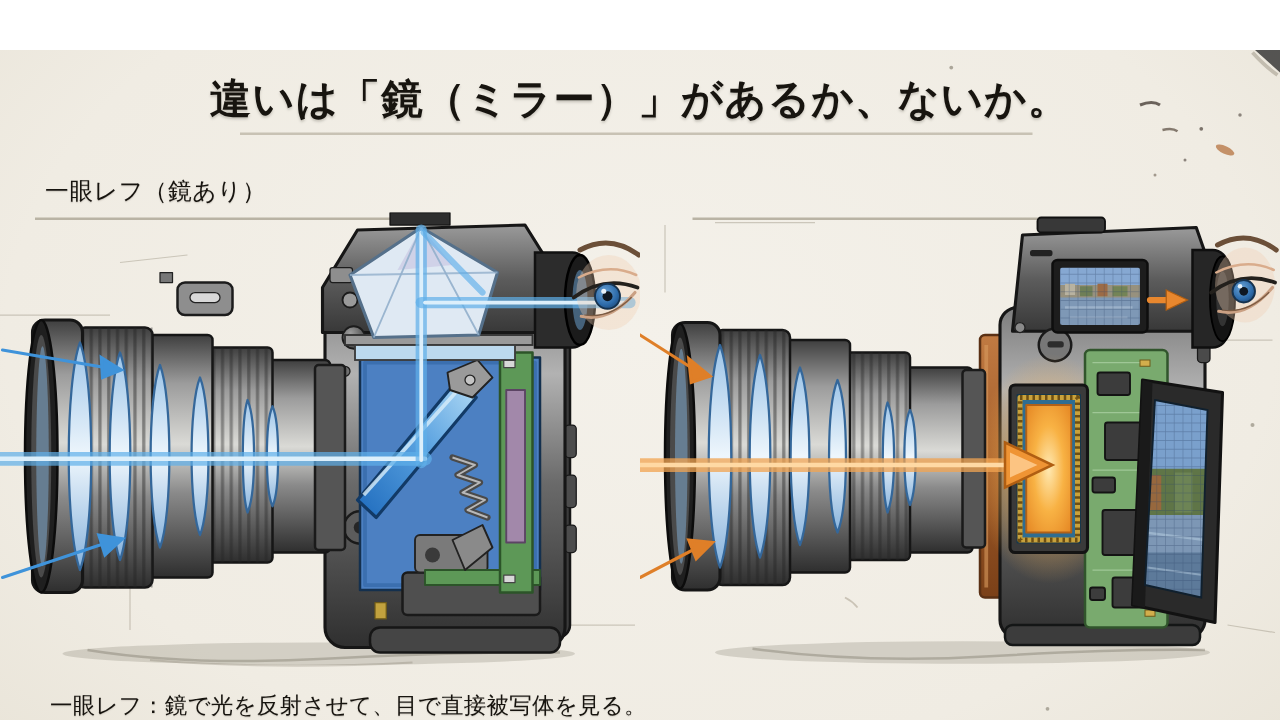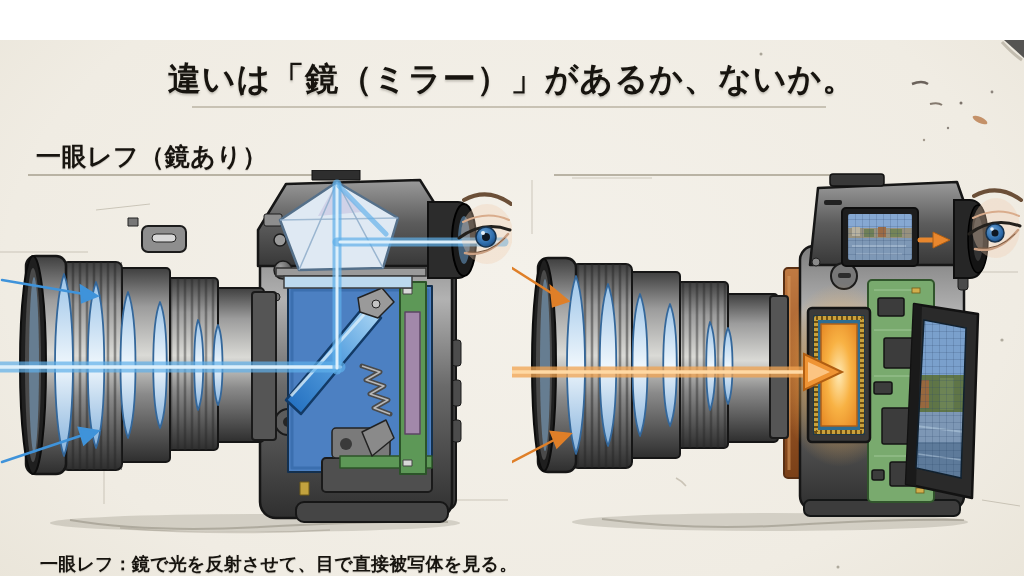--- a/index.html
+++ b/index.html
@@ -8,30 +8,30 @@
     background:radial-gradient(ellipse at 50% 40%, #f4f1ea 0%, #f0ece3 70%, #e9e4d8 100%);
     font-family:"DejaVu Sans","Liberation Sans",sans-serif;color:#17140f;margin-top:40px;
   }
   .title{
     position:absolute;top:17px;left:0;width:100%;text-align:center;
     font-size:33px;font-weight:900;letter-spacing:1px;
     text-shadow:0 2px 2px rgba(90,85,75,.28);
   }
   .title-underline{position:absolute;top:66px;left:192px;width:634px;height:2px;background:#c8c2b4;}
   .panel-heading{
-    position:absolute;top:100px;font-size:25px;font-weight:700;letter-spacing:.5px;
+    position:absolute;top:100px;font-size:19px;font-weight:400;letter-spacing:.5px;
     text-shadow:0 1px 1px rgba(90,85,75,.25);
   }
   .heading-left{left:36px;}
   .heading-right{left:560px;}
   .heading-underline{position:absolute;top:134px;height:2px;background:#b9b3a4;}
   .hu-left{left:28px;width:294px;}
   .hu-right{left:554px;width:294px;}
   .caption{
-    position:absolute;top:512px;font-size:18px;font-weight:700;letter-spacing:.2px;
+    position:absolute;top:512px;font-size:18px;font-weight:400;letter-spacing:.2px;
     text-shadow:0 1px 1px rgba(90,85,75,.2);
   }
   .caption-left{left:40px;}
   .caption-right{left:556px;}
   svg{position:absolute;}
   .texture{left:0;top:0;pointer-events:none;}
   .cam-left{left:0;top:130px;}
   .cam-right{left:512px;top:130px;}
 </style>
 </head>

